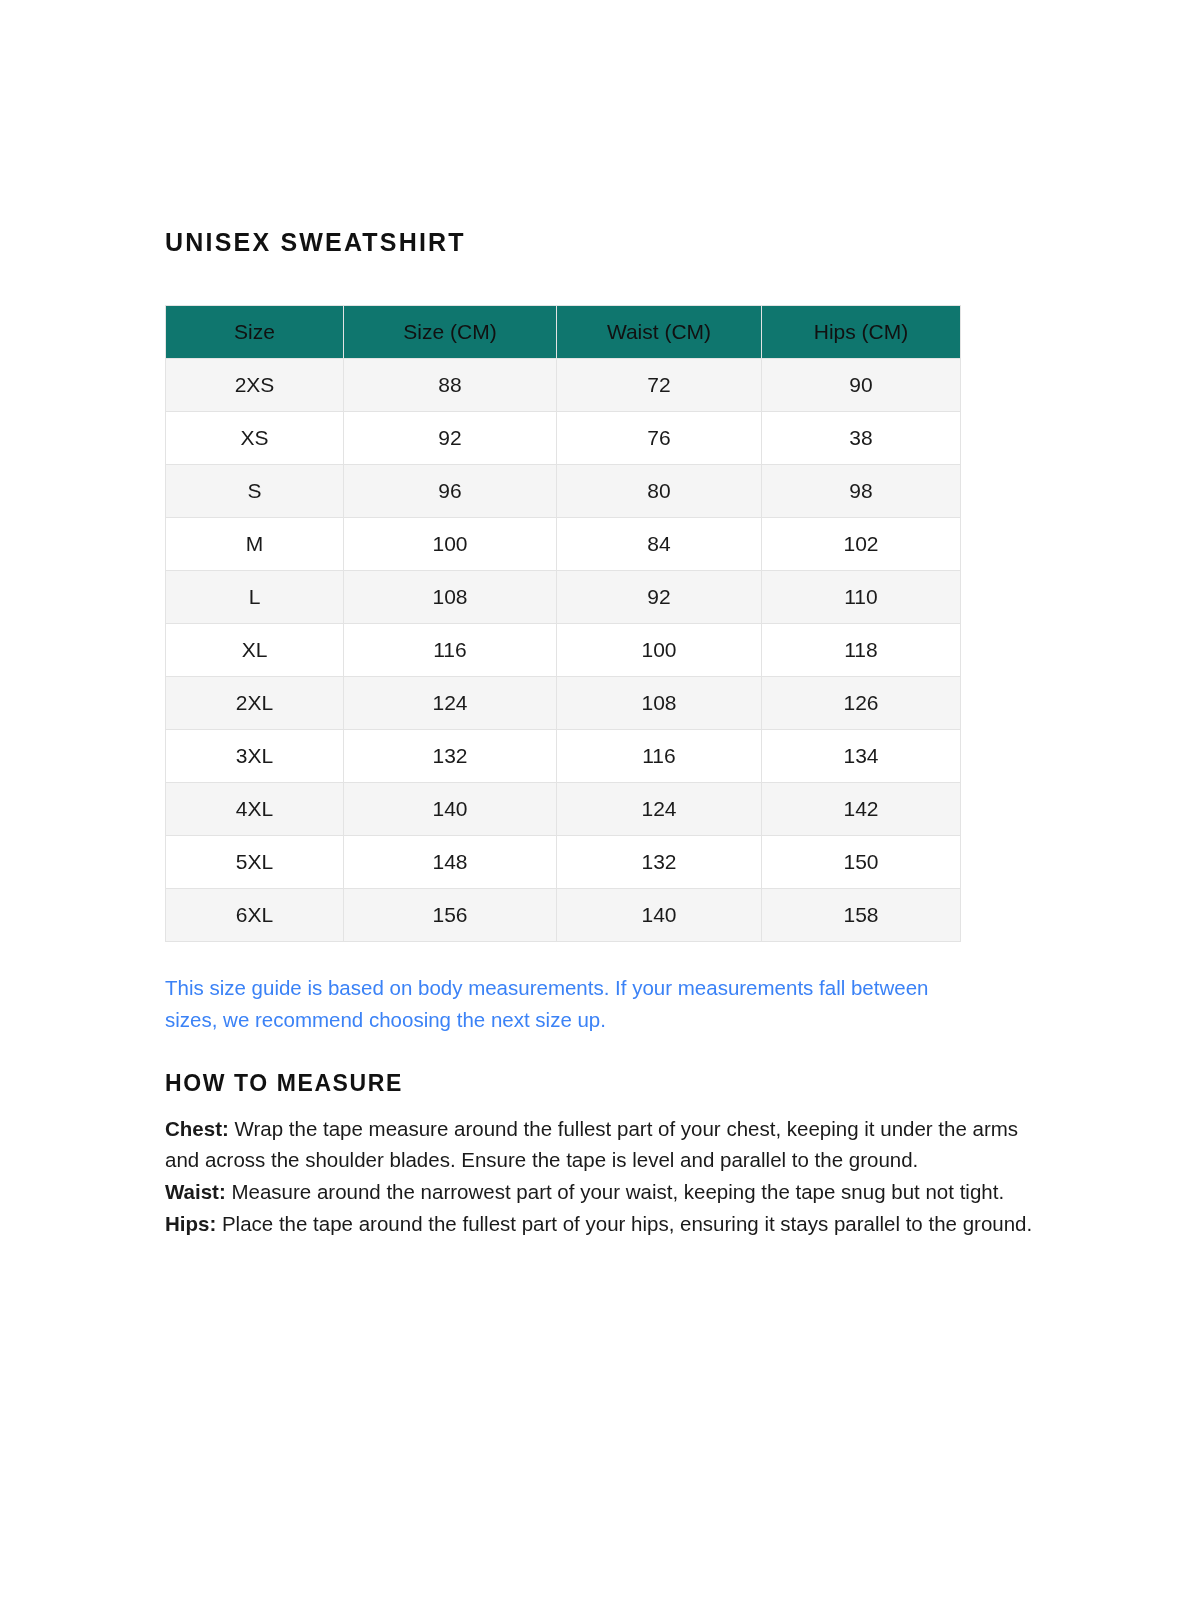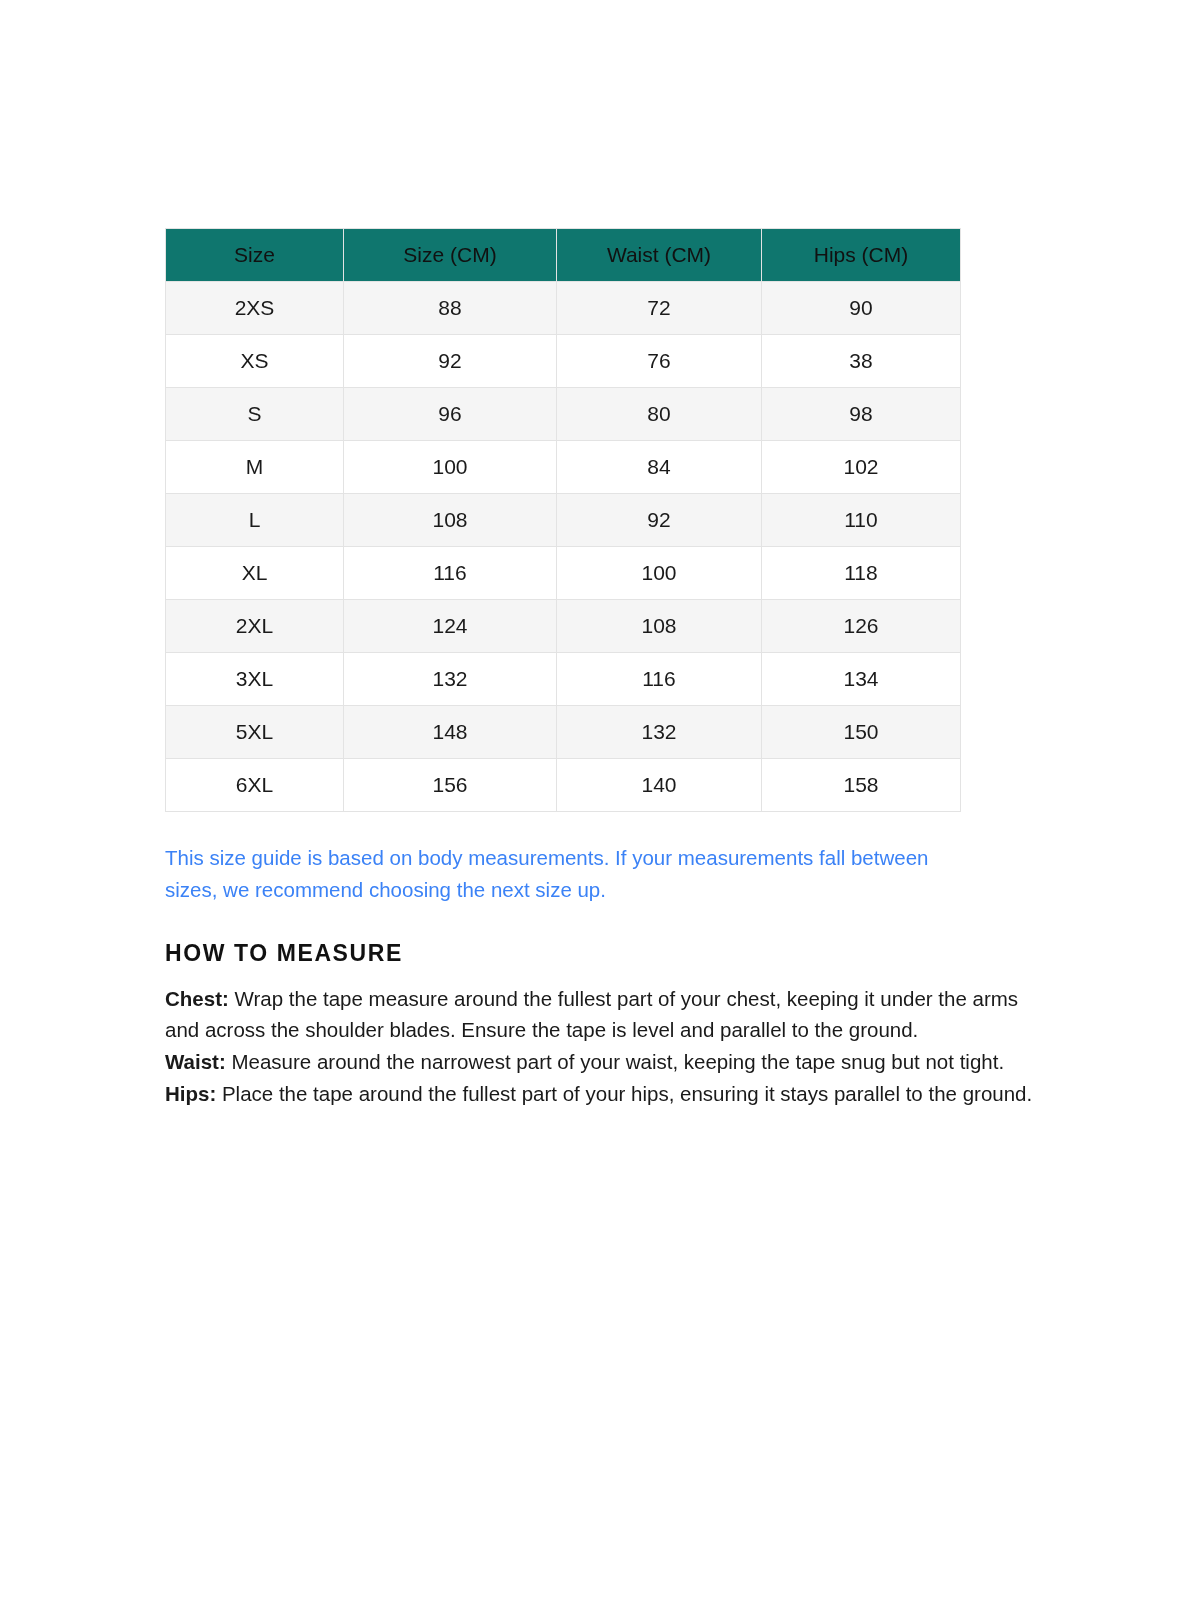--- a/index.html
+++ b/index.html
@@ -88,20 +88,21 @@
   .measure-block b {
     font-weight: bold;
     text-align: center;
   }
 </style>
 </head>
 <body>
 
 <div class="page">
 
+  <h1 class="doc-title">UNISEX SWEATSHIRT</h1>
 
   <table class="size-table">
     <colgroup>
       <col class="c1">
         <col class="c2">
         <col class="c3">
         <col class="c4">
     </colgroup>
     <thead>
       <tr>
@@ -154,20 +155,26 @@
           <td>108</td>
           <td>126</td>
         </tr>
         <tr>
           <td>3XL</td>
           <td>132</td>
           <td>116</td>
           <td>134</td>
         </tr>
         <tr>
+          <td>4XL</td>
+          <td>140</td>
+          <td>124</td>
+          <td>142</td>
+        </tr>
+        <tr>
           <td>5XL</td>
           <td>148</td>
           <td>132</td>
           <td>150</td>
         </tr>
         <tr>
           <td>6XL</td>
           <td>156</td>
           <td>140</td>
           <td>158</td>

